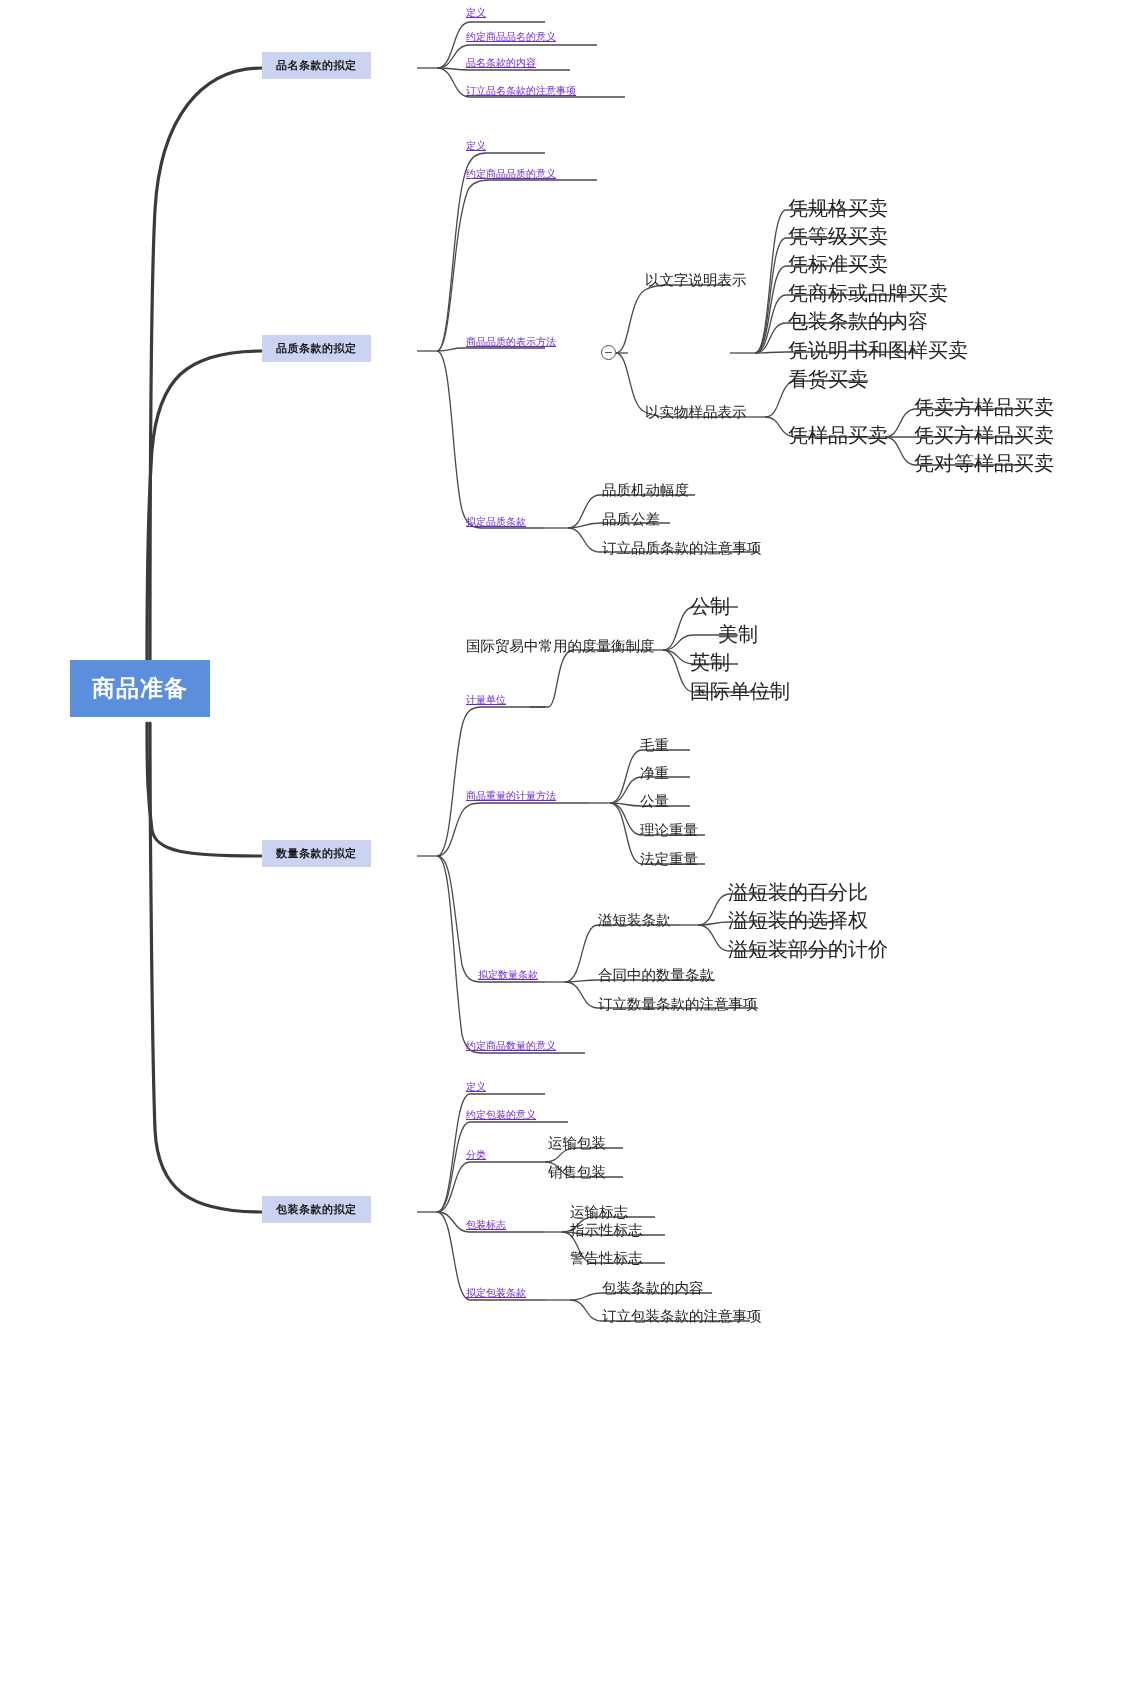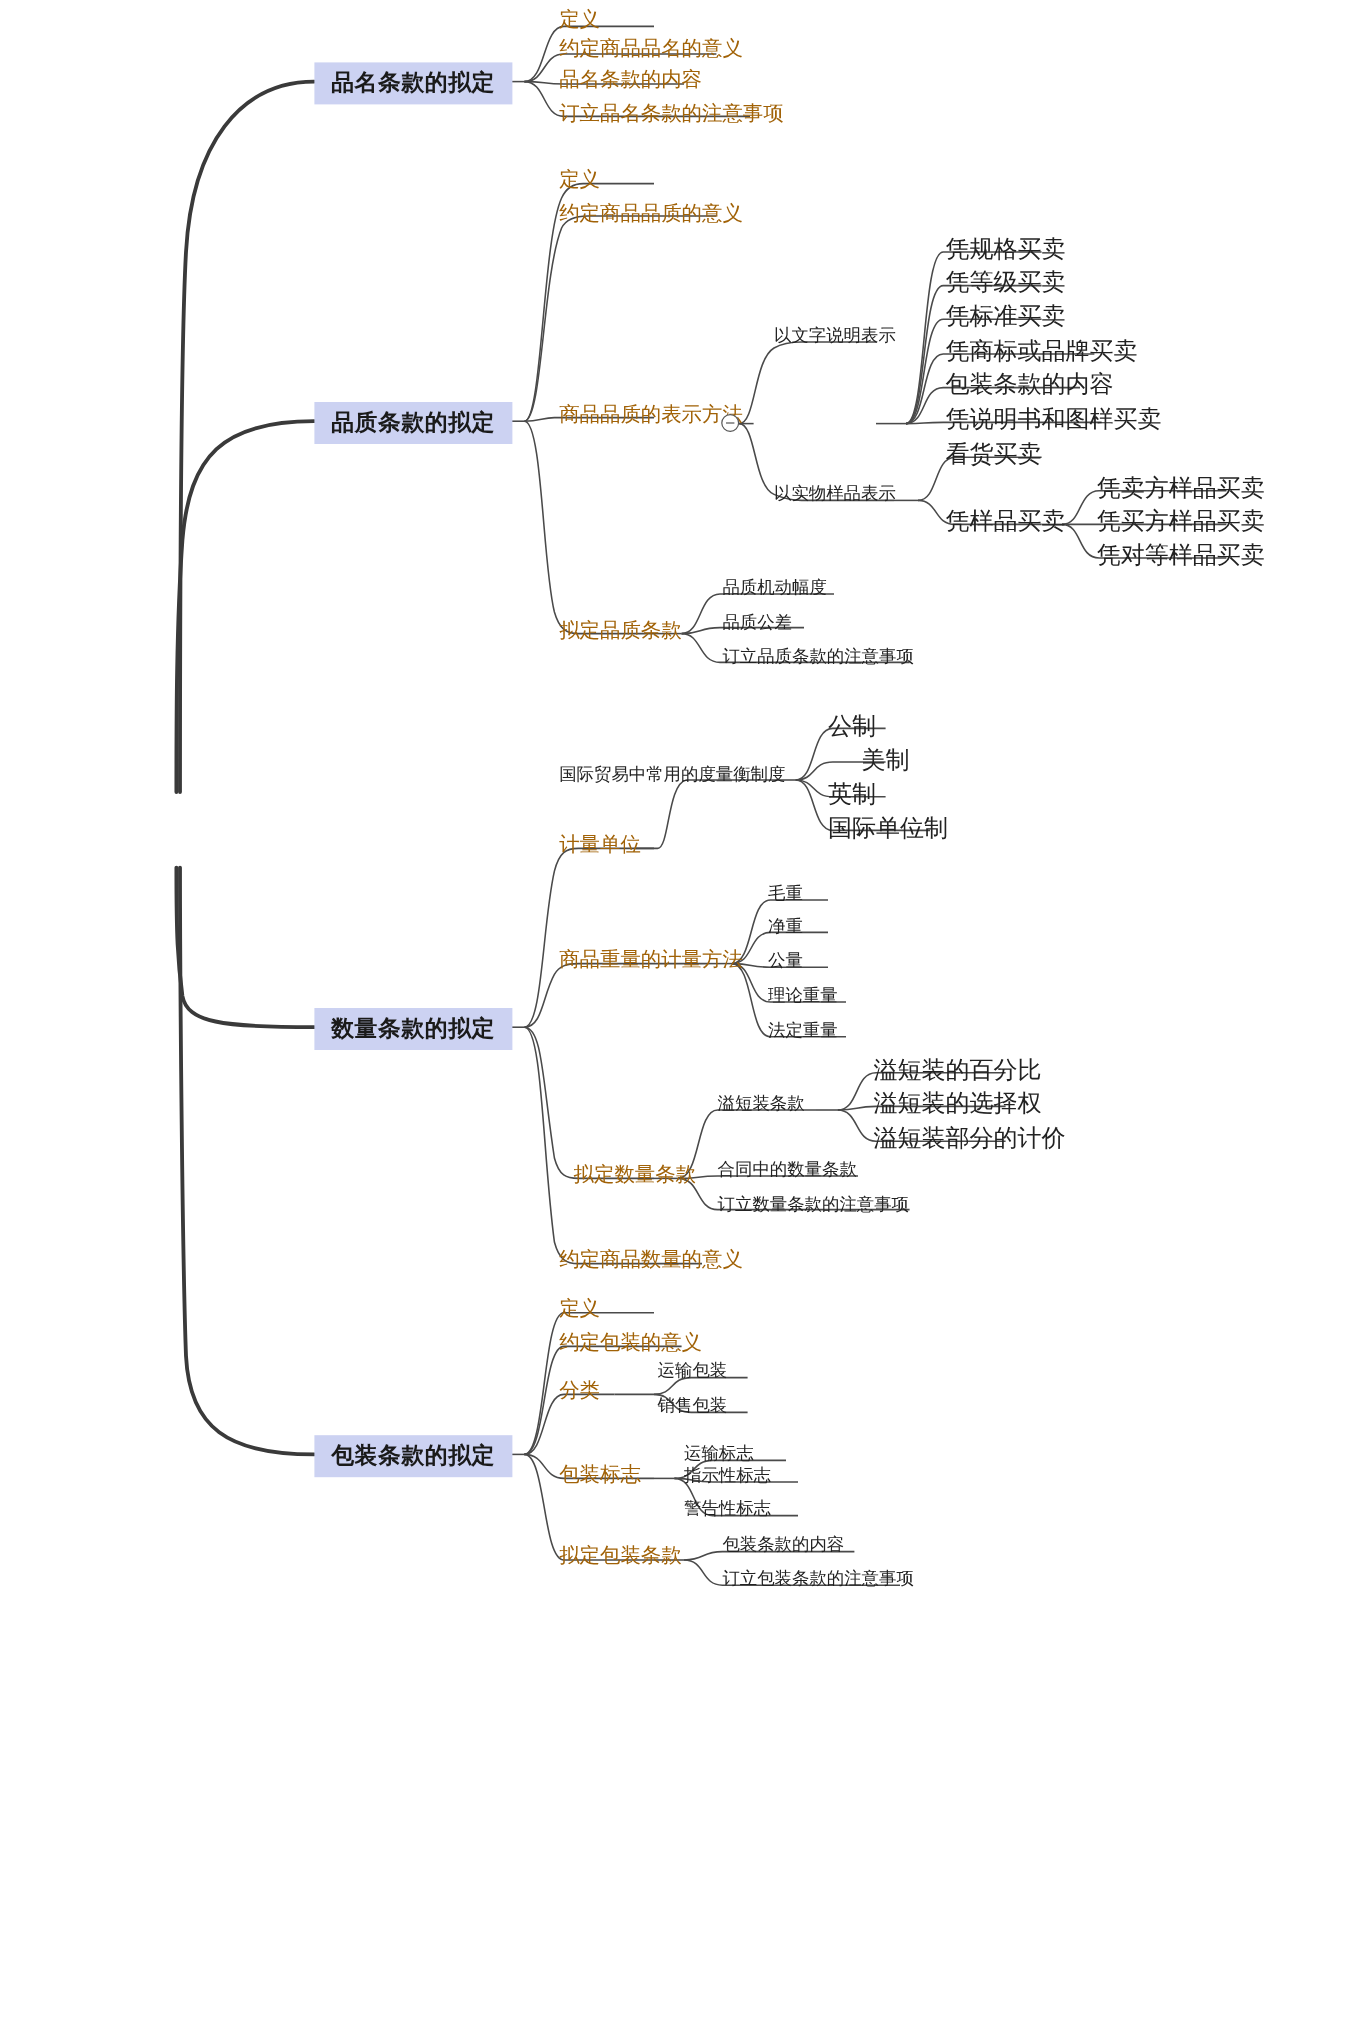--- a/index.html
+++ b/index.html
@@ -12,25 +12,25 @@
   svg.links{position:absolute;left:0;top:0;width:1131px;height:1697px;pointer-events:none;}
   .node{position:absolute;white-space:nowrap;box-sizing:border-box;}
 
   
   .n-root{
     background:#5b8fdd;color:#ffffff;font-weight:bold;font-size:23px;
     letter-spacing:1px;padding:17px 22px;line-height:1;
   }
   
   .n-l1{
-    background:#ccd2f2;color:#1a1a1a;font-weight:bold;font-size:19px;
+    background:#ccd2f2;color:#1a1a1a;font-weight:bold;font-size:11px;
     letter-spacing:.5px;padding:8px 14px;line-height:1;
   }
   
-  .n-l2{color:#a16207;font-size:17px;line-height:1;padding:2px 2px 4px 2px;}
+  .n-l2{color:#6d28d9;font-size:10px;line-height:1;padding:2px 2px 4px 2px;text-decoration:underline;}
   .n-l3{color:#222222;font-size:14.5px;line-height:1;padding:2px 2px 4px 2px;}
   .n-l4{color:#222222;font-size:20px;line-height:1;padding:2px 2px 4px 2px;}
 
   .collapse-toggle{
     position:absolute;width:15px;height:15px;border:1.2px solid #555;
     border-radius:50%;background:#fff;box-sizing:border-box;
   }
   .collapse-toggle::before{
     content:"";position:absolute;left:3px;top:6px;width:7px;height:1.3px;background:#555;
   }
@@ -167,20 +167,21 @@
         <path d="M562,1232 C580,1232 576,1263 594,1263 L665,1263"></path>
       </g>
 
       <g fill="none" stroke="#4a4a4a" stroke-width="1.3">
         <path d="M545,1300 L570,1300"></path>
         <path d="M570,1300 C588,1300 584,1293 602,1293 L712,1293"></path>
         <path d="M570,1300 C588,1300 584,1321 602,1321 L750,1321"></path>
       </g>
     </svg>
 
+    <div class="node n-root" style="left:70px;top:660px;">商品准备</div>
 
     <div class="node n-l1" style="left:262px;top:52px;">品名条款的拟定</div>
 
     <div class="node n-l2" style="left:464px;top:6px;">定义</div>
     <div class="node n-l2" style="left:464px;top:30px;">约定商品品名的意义</div>
     <div class="node n-l2" style="left:464px;top:56px;">品名条款的内容</div>
     <div class="node n-l2" style="left:464px;top:84px;">订立品名条款的注意事项</div>
 
     <div class="node n-l1" style="left:262px;top:335px;">品质条款的拟定</div>
 

